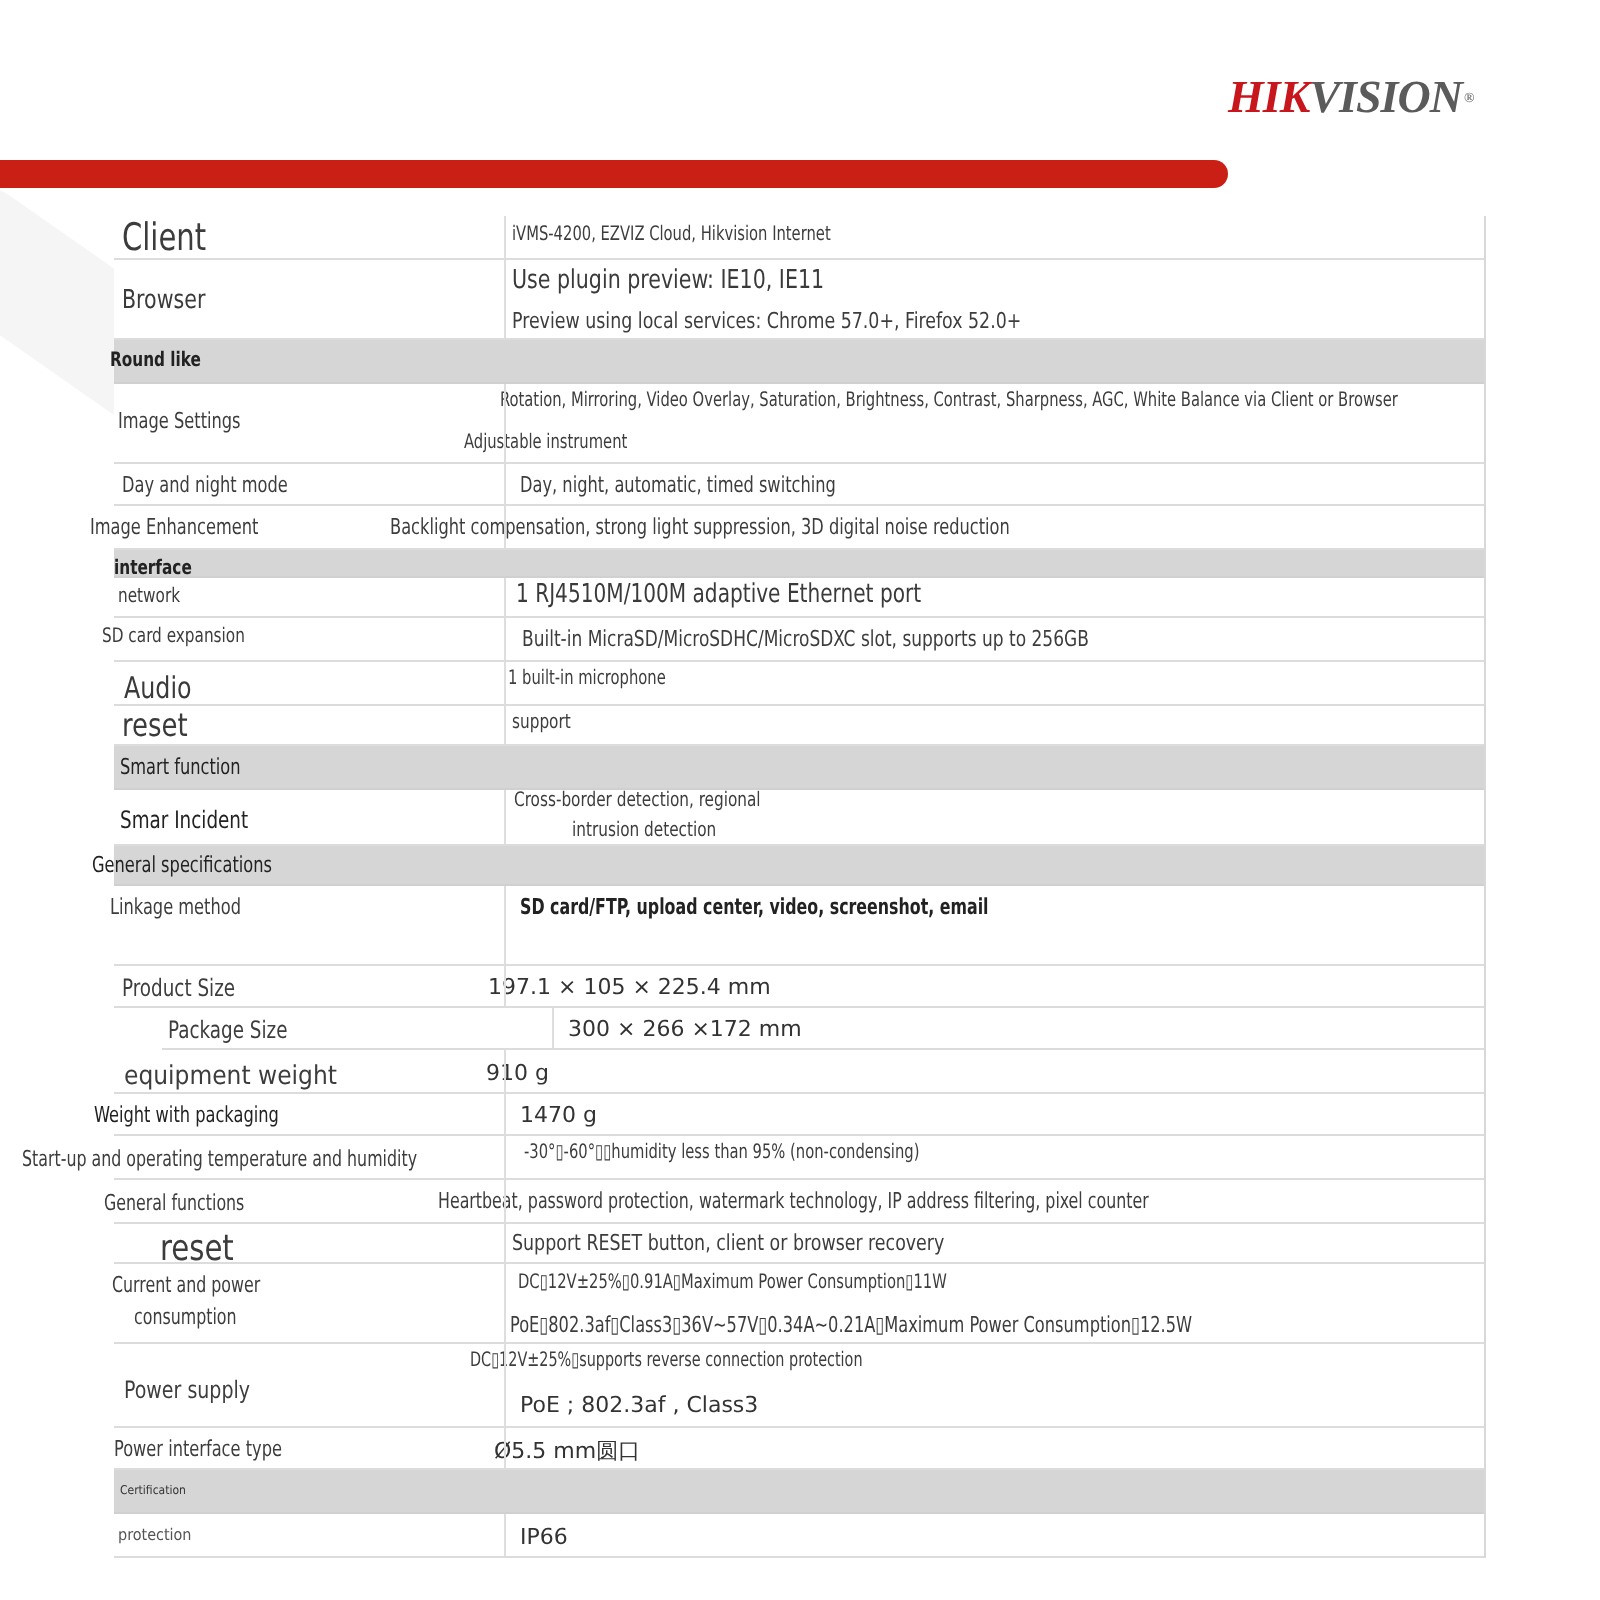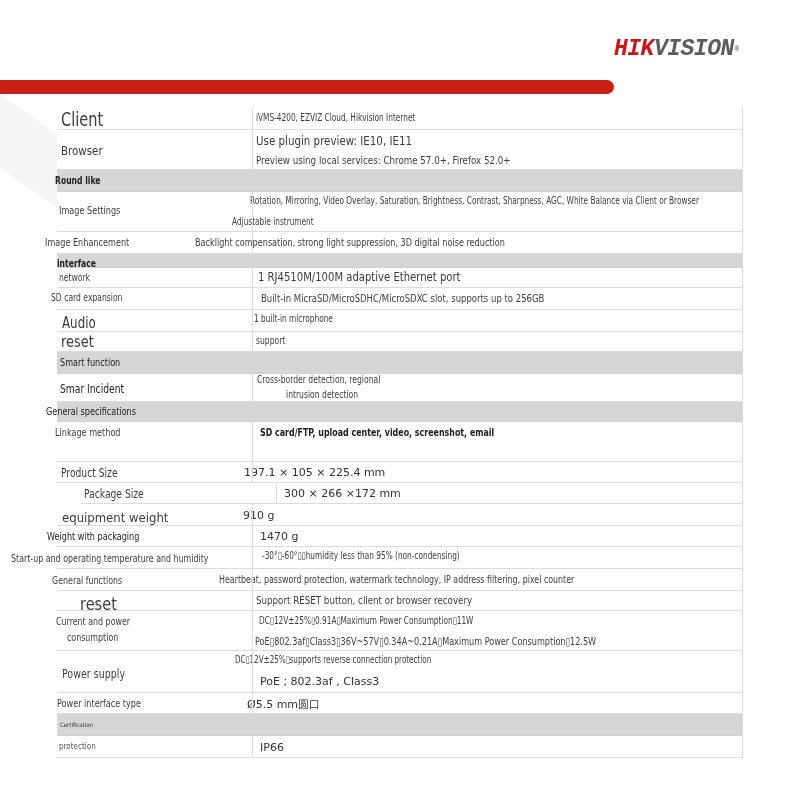--- a/index.html
+++ b/index.html
@@ -8,21 +8,21 @@
     background: #ffffff;
     font-family: "Liberation Sans", "DejaVu Sans", sans-serif;
     color: #3a3a3a;
   }
   .bg-shape {
     position: absolute; background: #ececec; opacity: 0.55;
     transform: rotate(35deg); border-radius: 40px;
   }
   .logo {
     position: absolute; left: 614px; top: 36px;
-    font-family: Liberation Mono, monospace; font-style: italic; font-weight: bold;
+    font-family: Liberation Serif, serif; font-style: italic; font-weight: bold;
     font-size: 23px; letter-spacing: -0.5px; line-height: 26px;
   }
   .logo .hik { color: #c8161d; }
   .logo .vision { color: #5b5b5b; }
   .logo .reg { color: #777; font-size: 7px; vertical-align: top; margin-left: 1px; }
   .red-bar {
     position: absolute; left: 0; top: 80px; width: 614px; height: 14px;
     background: #c91f14; border-radius: 0 8px 8px 0;
   }
   .table {
@@ -82,20 +82,25 @@
     <span class="cell lbl bold" style="left:-2px; top:5px; font-size:10px; transform:scaleX(0.85);">Round like</span>
   </div>
 
   <div class="row" style="height:40px;">
     <span class="cell lbl" style="left:2px; top:12px; font-size:11px; transform:scaleX(0.82);">Image Settings</span>
     <span class="cell val" style="left:193px; top:3px; font-size:10px; transform:scaleX(0.82);">Rotation, Mirroring, Video Overlay, Saturation, Brightness, Contrast, Sharpness, AGC, White Balance via Client or Browser</span>
     <span class="cell val" style="left:175px; top:24px; font-size:10px; transform:scaleX(0.82);">Adjustable instrument</span>
   <div class="divider"></div>
     </div>
 
+  <div class="row" style="height:21px;">
+    <span class="cell lbl" style="left:4px; top:4px; transform:scaleX(0.82);">Day and night mode</span>
+    <span class="cell val" style="left:203px; top:4px; transform:scaleX(0.82);">Day, night, automatic, timed switching</span>
+  <div class="divider"></div>
+    </div>
 
   <div class="row" style="height:22px;">
     <span class="cell lbl" style="left:-12px; top:4px; transform:scaleX(0.82);">Image Enhancement</span>
     <span class="cell val" style="left:138px; top:4px; transform:scaleX(0.82);">Backlight compensation, strong light suppression, 3D digital noise reduction</span>
   <div class="divider"></div>
     </div>
 
   <div class="row section" style="height:14px;">
     <span class="cell lbl bold" style="left:0px; top:4px; font-size:10px; transform:scaleX(0.85);">interface</span>
   </div>

